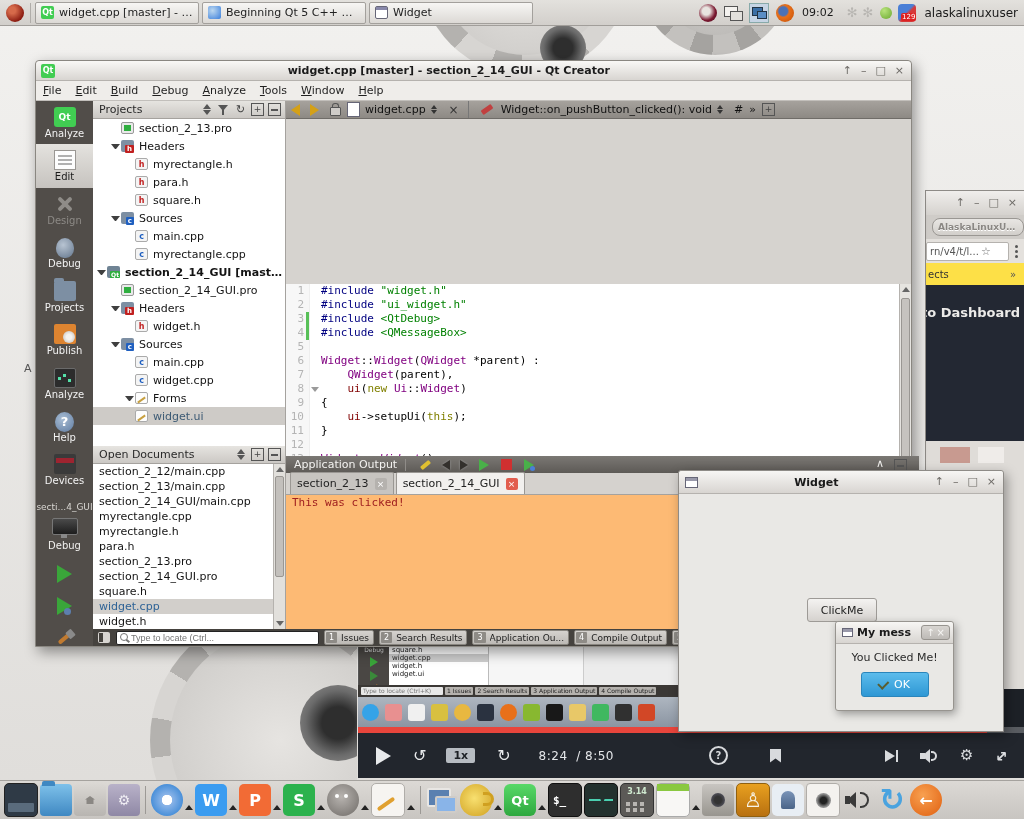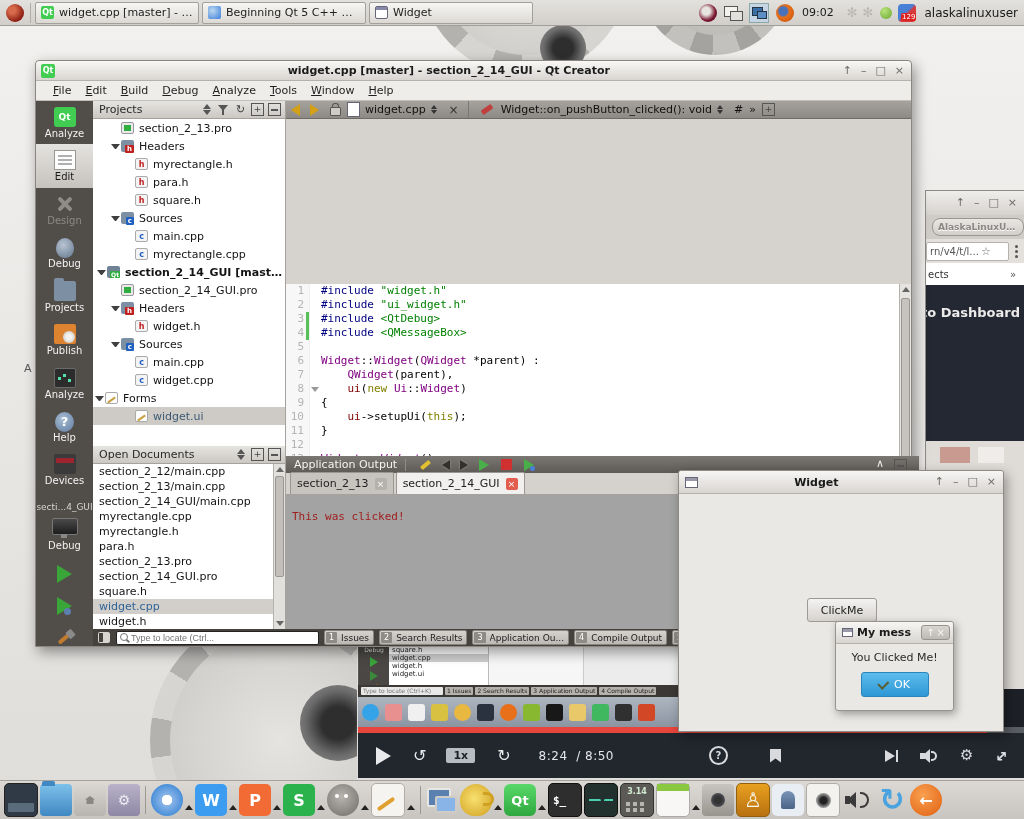--- a/index.html
+++ b/index.html
@@ -44,38 +44,38 @@
   #browser .btitle{height:24px;background:linear-gradient(#f0eeec,#d5d2ce);display:flex;justify-content:flex-end;align-items:center;}
   #browser .bchip{height:24px;background:#cfccc8;display:flex;align-items:center;}
   #browser .chip{margin-left:6px;height:16px;border:1px solid #9a9793;border-radius:8px;background:linear-gradient(#e8e6e3,#d2cfcb);
      font-size:9px;font-weight:bold;color:#8a8783;text-shadow:0 1px 0 #fff;padding:0 5px;line-height:16px;}
   #browser .burl{height:24px;background:#e4e1dd;display:flex;align-items:center;}
   #browser .urlfield{height:17px;background:#fff;border:1px solid #b5b2ae;border-radius:2px;flex:1;margin-left:0;
      font-size:10px;color:#555;display:flex;align-items:center;padding-left:3px;}
   #browser .star{color:#777;font-size:11px;margin-left:2px;}
   .vdots{display:inline-block;width:3px;margin:0 6px;}
   .vdots i{display:block;width:3px;height:3px;border-radius:50%;background:#555;margin:2px 0;}
-  #browser .bbm{height:22px;background:#ffffff;display:flex;align-items:center;font-size:10px;color:#333;gap:24px;}
+  #browser .bbm{height:22px;background:#fde047;display:flex;align-items:center;font-size:10px;color:#333;gap:24px;}
   #browser .bdash{height:156px;background:#232833;color:#ecebe9;font-weight:bold;font-size:13px;overflow:hidden;}
   #browser .bdash div{margin:20px 0 0 -5px;white-space:nowrap;}
   #browser .blight{height:248px;background:#dfdcd8;position:relative;}
   #browser .blight i{position:absolute;top:6px;left:14px;width:30px;height:16px;background:#c89a90;}
   #browser .blight b{position:absolute;top:6px;left:52px;width:26px;height:16px;background:#efece9;}
   #browser .bdark{height:45px;background:#1d2127;}
 
   
   #qtwin{left:35px;top:60px;width:875px;height:585px;background:#d6d3cf;border:1px solid #8a8781;border-radius:4px 4px 0 0;
      box-shadow:3px 5px 14px rgba(0,0,0,.4);z-index:10;}
   #qtwin .titlebar{left:0;top:0;width:100%;height:20px;background:linear-gradient(#f9f8f6,#d8d5d1);border-radius:4px 4px 0 0;
      display:flex;align-items:center;border-bottom:1px solid #b5b2ae;box-sizing:border-box;}
   #qtwin .titlebar .ticon{width:14px;height:14px;border-radius:2px;background:#41cd52;color:#fff;font-size:8px;font-weight:bold;
      text-align:center;line-height:14px;margin-left:5px;flex:none;}
   #qtwin .titlebar .ttext{flex:1;text-align:center;font-size:11px;font-weight:bold;color:#1b1b1b;}
   #qtwin .menubar{left:0;top:20px;width:100%;height:20px;background:#efedea;border-bottom:1px solid #c2bfbb;box-sizing:border-box;
-     display:flex;align-items:center;padding-left:10px;}
+     display:flex;align-items:center;}
   #qtwin .menubar .mi{font-size:11px;color:#1f1f1f;padding:0 7px;line-height:19px;}
 
   
   #modebar{left:0;top:40px;width:57px;height:545px;background:#514d49;display:flex;flex-direction:column;align-items:stretch;}
   .mode{height:45px;display:flex;flex-direction:column;align-items:center;justify-content:center;color:#f2f2f2;font-size:10px;}
   .mode.selected{background:linear-gradient(#e4e2de,#c6c3bf);color:#1a1a1a;}
   .mode.disabled{color:#8d8a86;}
   .mico{width:22px;height:20px;margin-bottom:1px;position:relative;}
   .mi-welcome{background:#41cd52;border-radius:3px;color:#fff;font-size:9px;font-weight:bold;text-align:center;line-height:20px;}
   .mi-edit{background:#fdfdfd;border:1px solid #9a9793;box-sizing:border-box;}
@@ -178,21 +178,21 @@
   .o-run{width:0;height:0;border-top:6px solid transparent;border-bottom:6px solid transparent;border-left:10px solid #49b049;margin:0 6px;}
   .o-stop{width:11px;height:11px;background:#d03030;margin:0 6px;}
   .o-rerun{width:0;height:0;border-top:6px solid transparent;border-bottom:6px solid transparent;border-left:10px solid #49b049;margin:0 6px;position:relative;}
   .o-rerun::after{content:"";position:absolute;left:-4px;top:1px;width:5px;height:5px;border-radius:50%;background:#4a7fd6;}
   #outtabsrow{background:#d5d2ce;border-bottom:1px solid #a5a29e;box-sizing:border-box;display:flex;align-items:flex-end;padding-left:4px;}
   .otab{height:21px;display:flex;align-items:center;padding:0 6px;font-size:11px;color:#222;background:#c7c4c0;
      border:1px solid #9a9793;border-bottom:none;border-radius:2px 2px 0 0;margin-right:2px;}
   .otab.active{background:#f2f0ee;}
   .otab .cx{margin-left:6px;width:12px;height:12px;border-radius:2px;background:#b5b2ae;color:#fff;font-size:9px;line-height:12px;text-align:center;}
   .otab.active .cx{background:#e25d4e;}
-  #console{background:#a3a3a3;font-family:"DejaVu Sans Mono",monospace;font-size:11px;color:#a02020;padding:15px 6px;box-sizing:border-box;}
+  #console{background:#fdba74;font-family:"DejaVu Sans Mono",monospace;font-size:11px;color:#a02020;padding:1px 6px;box-sizing:border-box;}
 
   
   #locbar{background:#45423e;display:flex;align-items:center;}
   .loc-toggle{width:12px;height:11px;background:#d8d5d1;border-radius:2px;margin:0 6px 0 5px;position:relative;}
   .loc-toggle::before{content:"";position:absolute;left:1px;top:1px;bottom:1px;width:4px;background:#44413d;}
   #locinput{width:185px;height:12px;border:1px solid #222;border-radius:2px;background:#fff;font-size:9px;color:#333;padding:0 2px 0 14px;}
   .loc-mag{position:relative;width:0;}
   .loc-mag::before{content:"";position:absolute;left:4px;top:-5px;width:6px;height:6px;border:1.5px solid #777;border-radius:50%;}
   .loc-mag::after{content:"";position:absolute;left:10px;top:2px;width:4px;height:1.5px;background:#777;transform:rotate(40deg);}
   .pane-btn{height:13px;background:linear-gradient(#d5d2ce,#bcb9b5);border:1px solid #88857f;border-radius:2px;display:flex;align-items:center;
@@ -562,21 +562,21 @@
         <div class="trow" style="padding-left: 32px;">
           <div class="texp"></div>
           <div class="tico c">c</div>
           <div class="tlabel ell">main.cpp</div>
         </div>
         <div class="trow" style="padding-left: 32px;">
           <div class="texp"></div>
           <div class="tico c">c</div>
           <div class="tlabel ell">widget.cpp</div>
         </div>
-        <div class="trow" style="padding-left: 2px;">
+        <div class="trow" style="padding-left: 32px;">
           <div class="texp on"></div>
           <div class="tico frm"></div>
           <div class="tlabel ell">Forms</div>
         </div>
         <div class="trow sel" style="padding-left: 32px;">
           <div class="texp"></div>
           <div class="tico ui"></div>
           <div class="tlabel ell">widget.ui</div>
         </div>
       </div>

